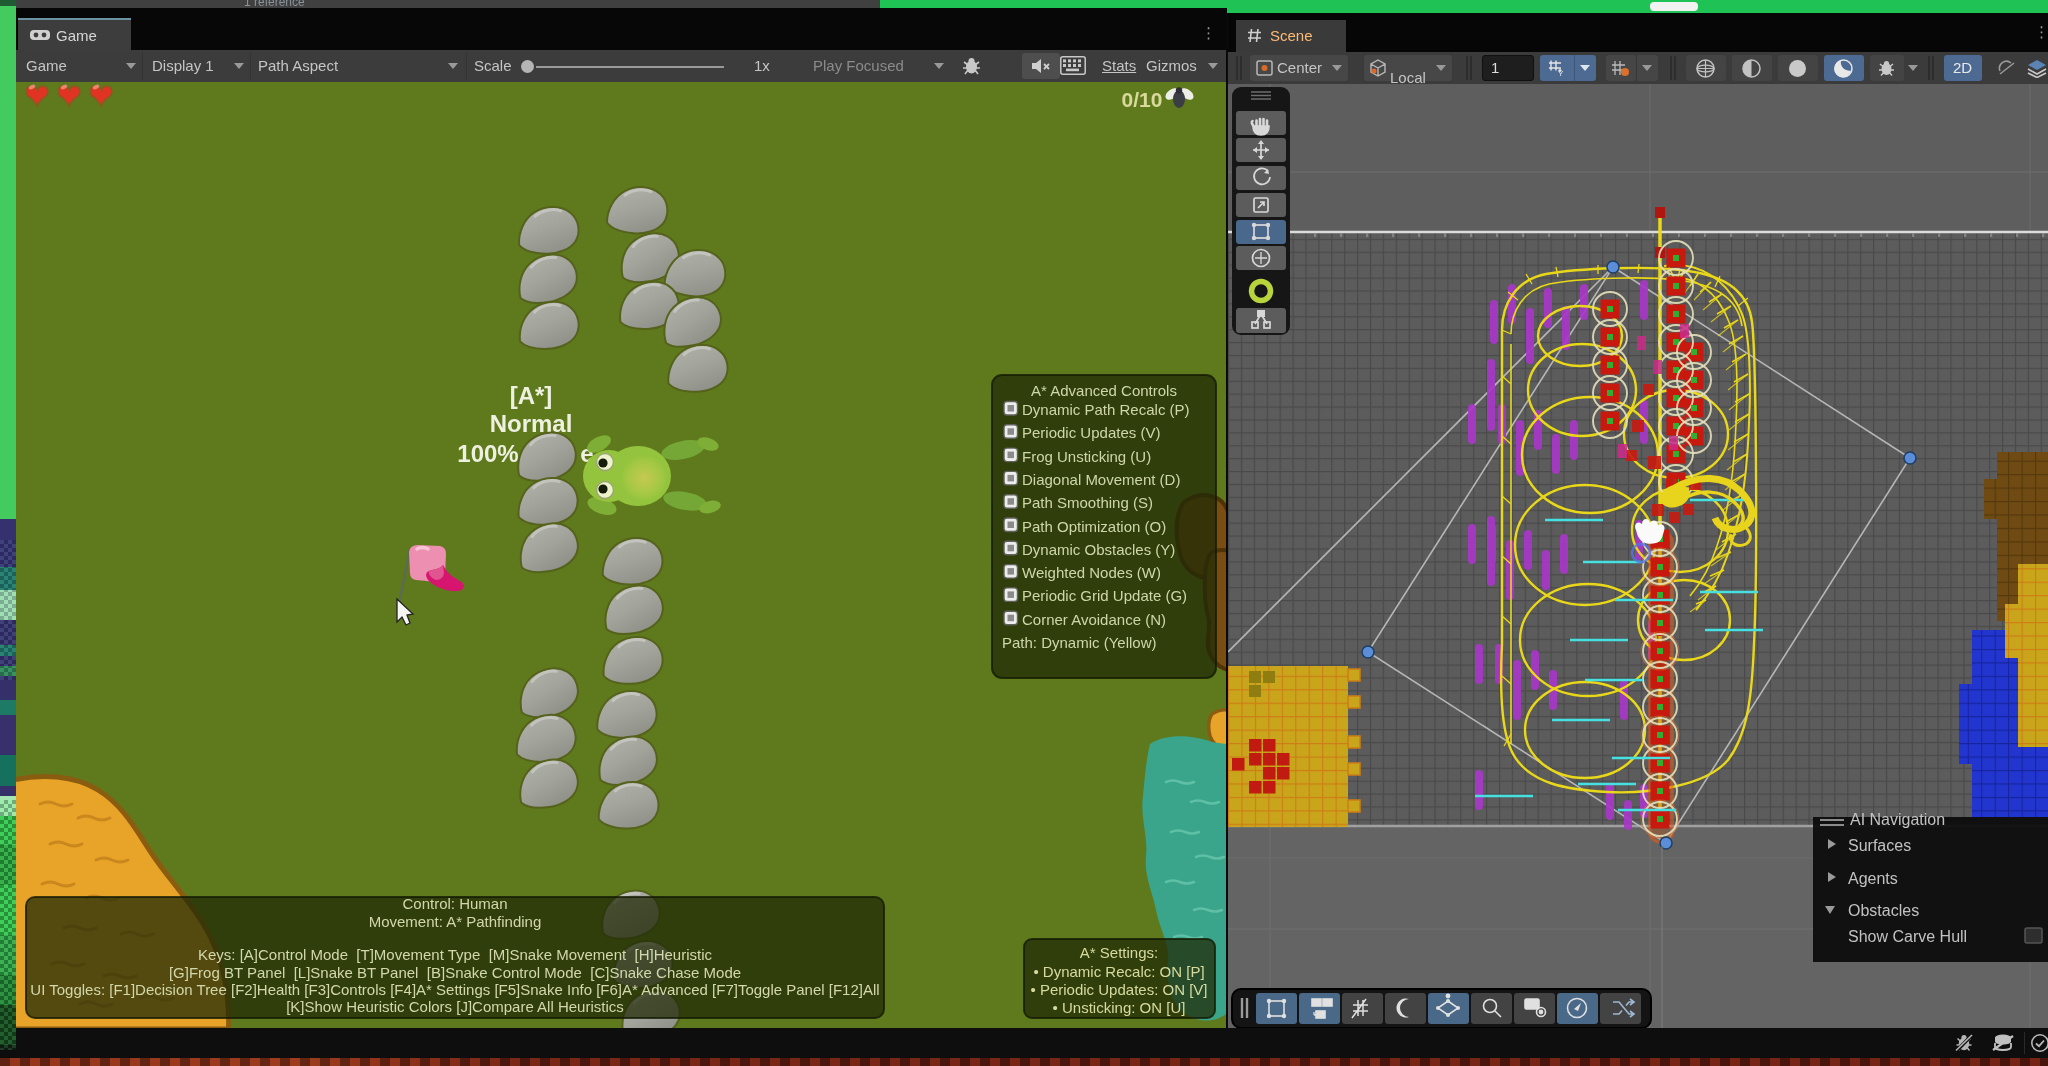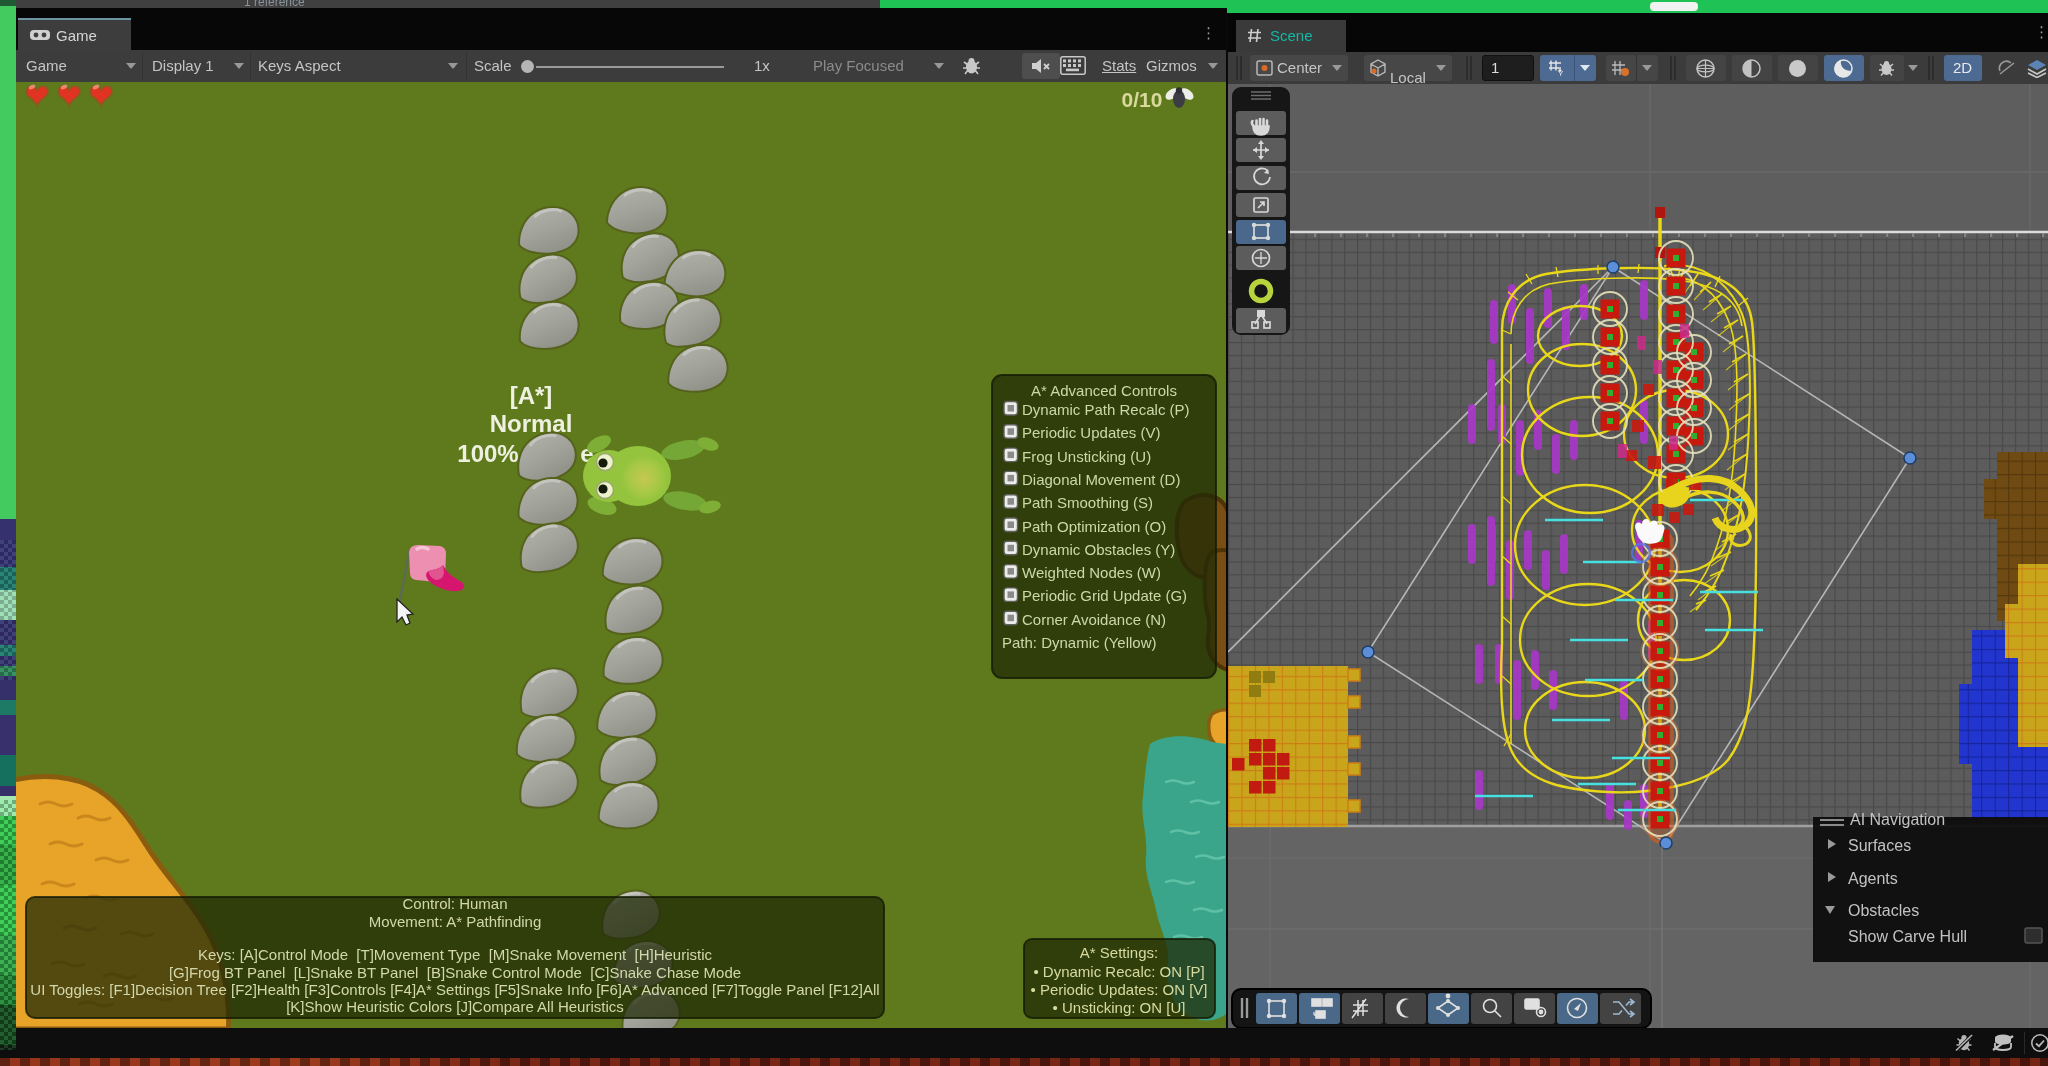--- a/index.html
+++ b/index.html
@@ -62,21 +62,21 @@
 
     <div class="abs" style="left:1185px;top:22px;color:#999;font-size:15px;letter-spacing:0;line-height:5px;">⋮</div>
 
     <div class="abs" id="gametoolbar" style="left:0;top:42px;width:1210px;height:32px;background:#3c3c3c;color:#c5c5c5;font-size:15px;">
       <span class="abs" style="left:10px;top:7px;">Game</span>
         <span class="ddarrow abs" style="left:110px;top:13px;"></span>
       <div class="abs" style="left:126px;top:2px;width:1px;height:28px;background:#333333;"></div>
       <span class="abs" style="left:136px;top:7px;">Display 1</span>
         <span class="ddarrow abs" style="left:218px;top:13px;"></span>
       <div class="abs" style="left:234px;top:2px;width:1px;height:28px;background:#333333;"></div>
-      <span class="abs" style="left:242px;top:7px;">Keys Aspect</span>
+      <span class="abs" style="left:242px;top:7px;">Path Aspect</span>
         <span class="ddarrow abs" style="left:432px;top:13px;"></span>
       <div class="abs" style="left:450px;top:2px;width:1px;height:28px;background:#333333;"></div>
       <span class="abs" style="left:458px;top:7px;">Scale</span>
       <div class="abs" style="left:505px;top:10px;width:13px;height:13px;border-radius:7px;background:#b5b5b5;"></div>
       <div class="abs" style="left:520px;top:16px;width:188px;height:2px;background:#999;"></div>
       <span class="abs" style="left:714px;top:7px;margin-left:24px;">1x</span>
       <span class="abs" style="left:797px;top:7px;color:#8b8b8b;">Play Focused</span>
         <span class="ddarrow abs" style="left:918px;top:13px;"></span>
       <svg class="abs" style="left:946px;top:7px;" width="19" height="18" viewBox="0 0 19 18">
         <ellipse cx="9.5" cy="10" rx="5.5" ry="6.5" fill="#c8c8c8"></ellipse>
@@ -268,21 +268,21 @@
 <text x="1103" y="876">A* Settings:</text>
 <text x="1103" y="895">• Dynamic Recalc: ON [P]</text>
 <text x="1103" y="913">• Periodic Updates: ON [V]</text>
 <text x="1103" y="931">• Unsticking: ON [U]</text>
 </g>
 </svg></div>
   </div>
 
   <div class="abs" id="scenepanel" style="left:1228px;top:13px;width:820px;height:1015px;background:#060606;">
 
-    <div class="abs" style="left:8px;top:7px;width:110px;height:32px;background:#3a3a3a;color:#14b8a6;font-size:15px;">
+    <div class="abs" style="left:8px;top:7px;width:110px;height:32px;background:#3a3a3a;color:#fdba74;font-size:15px;">
       <svg class="abs" style="left:11px;top:8px;" width="15" height="15" viewBox="0 0 15 15">
         <path d="M4.5 1 L3 14 M11 1 L9.5 14 M1 4.5 h13 M1 10 h13" stroke="#cfcfcf" stroke-width="1.6" fill="none"></path>
       </svg>
       <span class="abs" style="left:34px;top:7px;">Scene</span>
     </div>
     <div class="abs" style="left:806px;top:16px;color:#999;font-size:15px;line-height:5px;">⋮</div>
 
     <div class="abs" id="scenetoolbar" style="left:0;top:39px;width:820px;height:32px;background:#3b3b3b;color:#c5c5c5;font-size:15px;">
       <div class="abs" style="left:8px;top:4px;width:2px;height:24px;background:#2c2c2c;"></div>
         <div class="abs" style="left:12px;top:4px;width:2px;height:24px;background:#2c2c2c;"></div>

